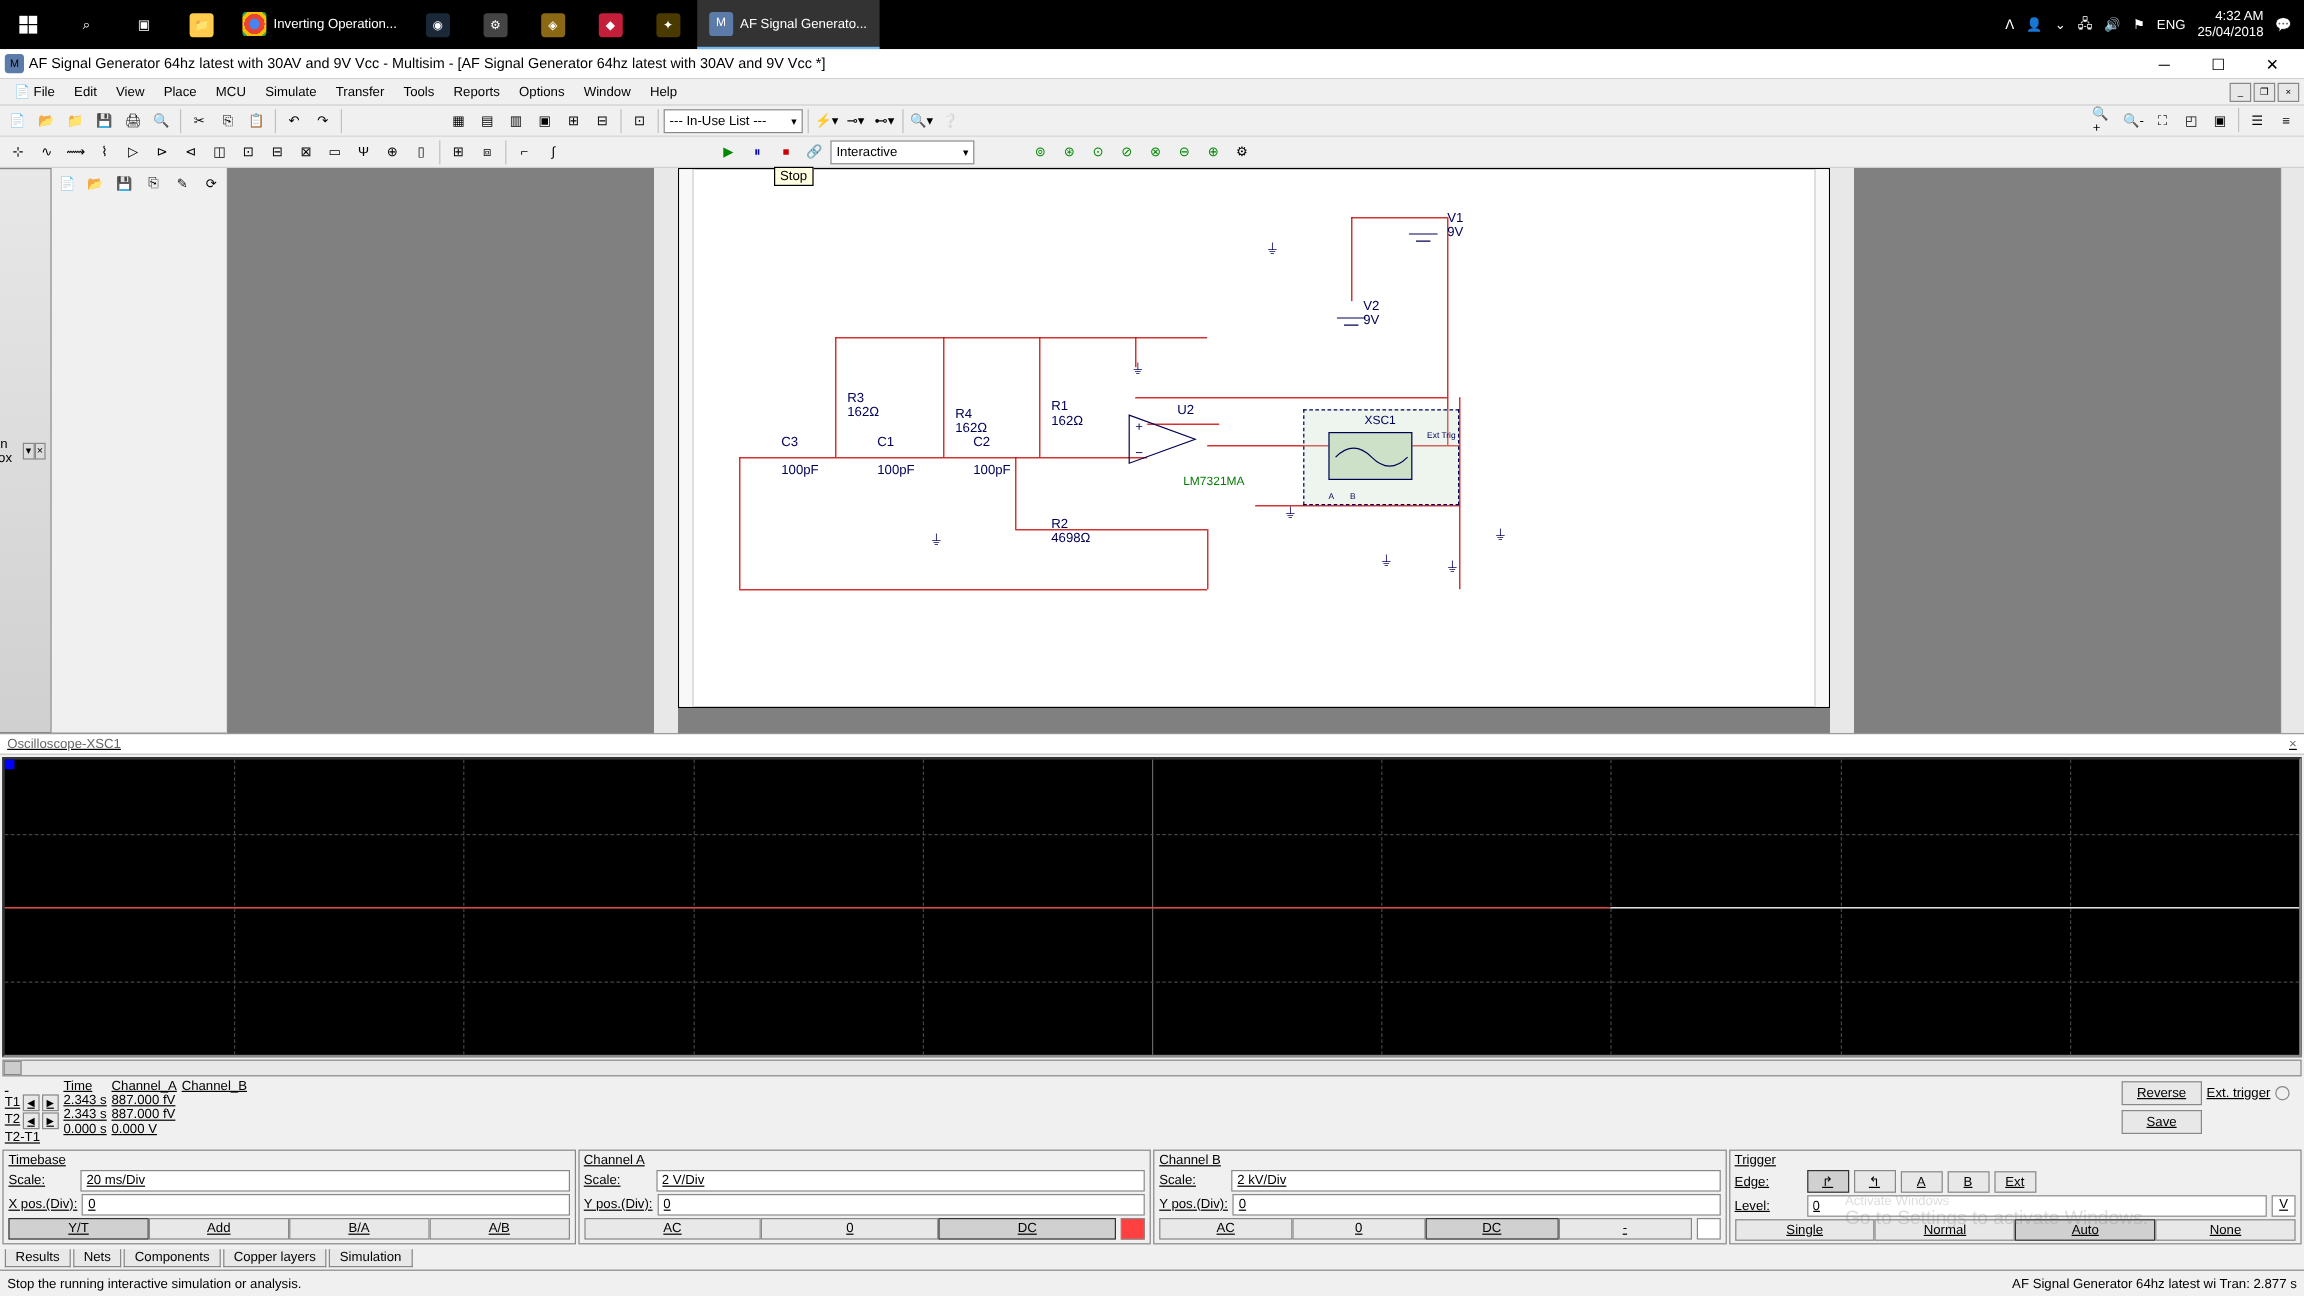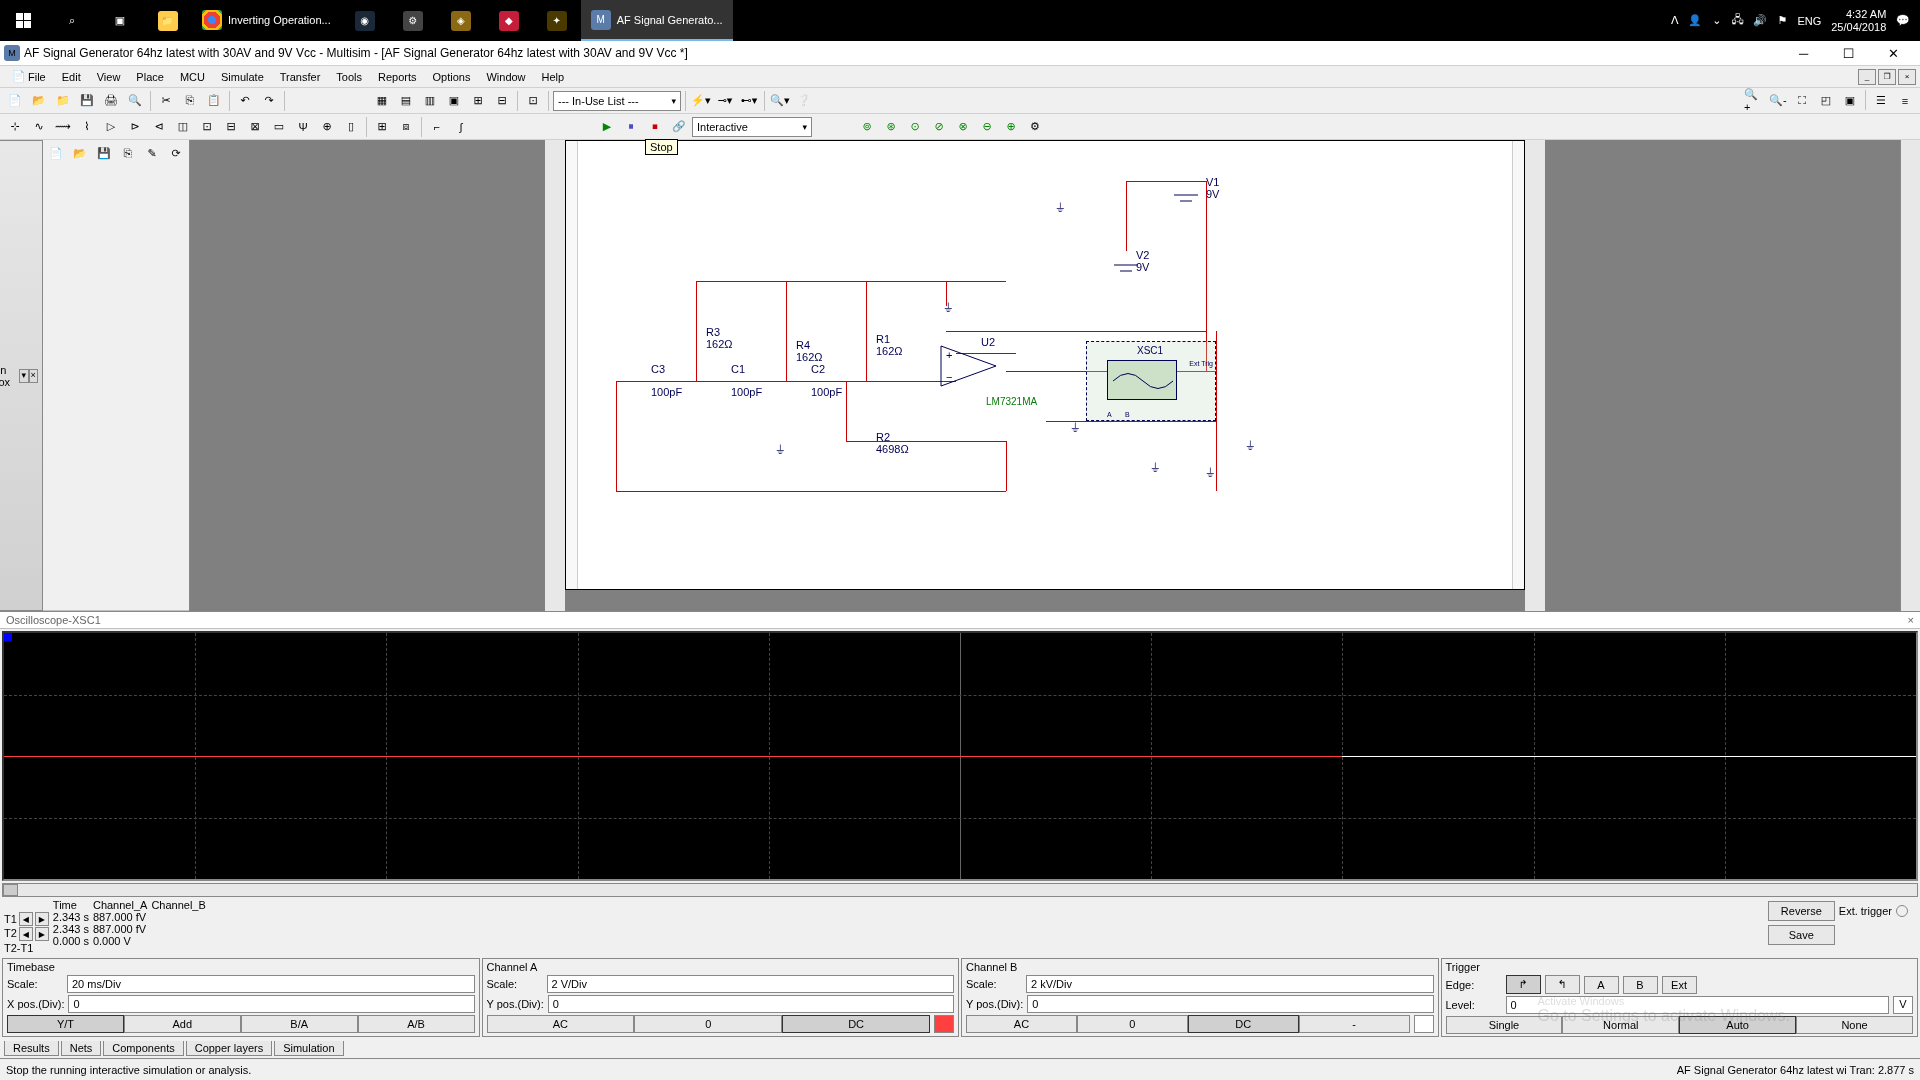--- a/index.html
+++ b/index.html
@@ -51,21 +51,21 @@
 .comp-label { position:absolute; font-size:10px; font-family:Arial; color:#005; z-index:5; }
 .wire { position:absolute; background:#c00; }
 .wire.h { height:1px; }
 .wire.v { width:1px; }
 .gnd { position:absolute; color:#005; font-size:12px; }
 .oscope-box { position:absolute; border:1px dashed #005; background:rgba(200,220,200,0.3); }
 
 .right-dock { width:20px; background:#e8e8e8; border-left:1px solid #888; }
 
 
-.osc-panel { background:#f0f0f0; border-top:1px solid #888; }
+.osc-panel { background:#f0f0f0; border-top:1px solid #888;text-decoration:underline; }
 .osc-title { background:#fff; padding:2px 6px; font-size:11px; color:#666; border-bottom:1px solid #c0c0c0; display:flex; }
 .osc-title .x { margin-left:auto; }
 .osc-screen { height:250px; background:#000; position:relative; margin:2px; border:2px inset #888; }
 .osc-grid-line { position:absolute; border-color:#444; }
 .osc-grid-line.h { left:0; right:0; border-top:1px dashed #444; }
 .osc-grid-line.v { top:0; bottom:0; border-left:1px dashed #444; }
 .osc-trace { position:absolute; left:0; height:1px; }
 .osc-hscroll { height:14px; background:#e8e8e8; border:1px solid #888; margin:0 2px; position:relative; }
 .osc-hscroll .thumb { position:absolute; left:0; top:0; bottom:0; width:15px; background:#ccc; border:1px solid #888; }
 
@@ -198,21 +198,21 @@
     <div style="width:80px"></div>
     <div class="tool-ico">▦</div>
     <div class="tool-ico">▤</div>
     <div class="tool-ico">▥</div>
     <div class="tool-ico">▣</div>
     <div class="tool-ico">⊞</div>
     <div class="tool-ico">⊟</div>
     <div class="tool-sep"></div>
     <div class="tool-ico">⊡</div>
     <div class="tool-sep"></div>
-    <div class="tool-combo" style="width:128px">--- In-Use List ---</div>
+    <div class="tool-combo" style="width:116px">--- In-Use List ---</div>
     <div class="tool-sep"></div>
     <div class="tool-ico">⚡▾</div>
     <div class="tool-ico">⊸▾</div>
     <div class="tool-ico">⊷▾</div>
     <div class="tool-sep"></div>
     <div class="tool-ico">🔍▾</div>
     <div class="tool-ico">❔</div>
     <div style="margin-left:auto;display:flex;gap:2px">
       <div class="tool-ico">🔍+</div>
       <div class="tool-ico">🔍-</div>

